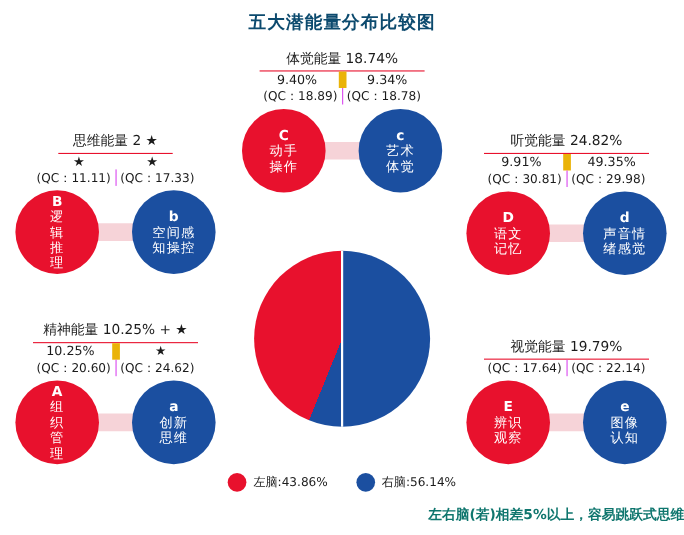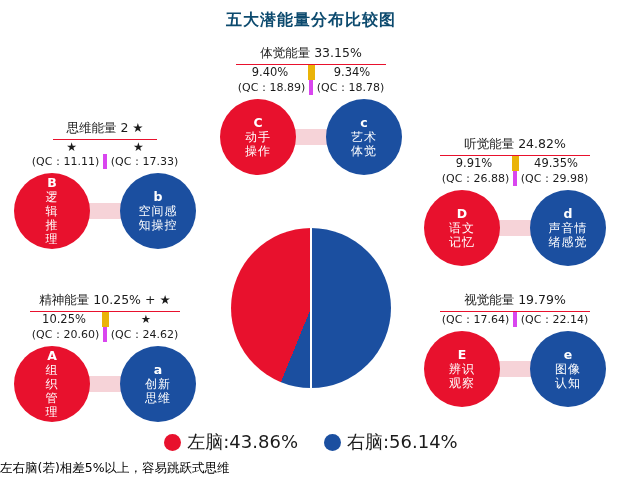--- a/index.html
+++ b/index.html
@@ -38,21 +38,21 @@
   .subvals{
     display:flex;justify-content:center;align-items:flex-start;
     font-size:11.5px;line-height:15px;
   }
   .subvals .cell{width:75px;text-align:center;}
   .subvals .cell.left{border-right:7px solid #eab308;}
   .qcrow{
     display:flex;justify-content:center;font-size:11px;line-height:15px;
   }
   .qcrow .cell{width:75px;text-align:center;}
-  .qcrow .cell.left{border-right:4px solid #d946ef;}
+  .qcrow .cell.left{border-right:1px solid #d946ef;}
 
   
   .pair{position:relative;height:78px;margin-top:3px;}
   .bar{
     position:absolute;left:50%;top:50%;
     width:70px;height:16px;margin-left:-35px;margin-top:-8px;
     background:#f6d3d8;border-radius:8px;
   }
   .circ{
     position:absolute;top:50%;margin-top:-38px;
@@ -81,30 +81,30 @@
   }
   .pie-split{
     position:absolute;left:79px;top:0;width:2px;height:160px;background:#ffffff;
     transform:rotate(0deg);
   }
 
   
   .legend{
     position:absolute;left:0;right:0;top:430px;
     display:flex;justify-content:center;align-items:center;gap:26px;
-    font-size:18px;
+    font-size:11px;
   }
   .legend .item{display:flex;align-items:center;gap:6px;}
   .legend .dot{width:17px;height:17px;border-radius:50%;}
   .legend .dot.red{background:#e8112d;}
   .legend .dot.blue{background:#1b4fa0;}
 
   .footer{
     position:absolute;left:0;right:0;top:460px;
-    text-align:left;font-size:12.5px;color:#000000;
+    text-align:right;font-size:12.5px;color:#0f766e;font-weight:bold;
   }
 </style>
 </head>
 <body>
 
 <div class="root">
 
   <div class="title">五大潜能量分布比较图</div>
 
   <div class="group" style="left:10px;top:120px;">
@@ -130,21 +130,21 @@
         <div class="letter">b</div>
         <div class="cn">
           <span>空间感</span>
           <span>知操控</span>
         </div>
       </div>
     </div>
   </div>
 
   <div class="group" style="left:216px;top:45px;">
-    <div class="grp-head">体觉能量 33.15%</div>
+    <div class="grp-head">体觉能量 18.74%</div>
     <div class="rule"></div>
     <div class="subvals">
       <div class="cell left">9.40%</div>
       <div class="cell">9.34%</div>
     </div>
     <div class="qcrow">
       <div class="cell left">(QC：18.89)</div>
       <div class="cell">(QC：18.78)</div>
     </div>
     <div class="pair">
@@ -171,29 +171,29 @@
             </span>
           <span>
               <span>艺</span>
               <span>体</span>
             </span>
         </div>
       </div>
     </div>
   </div>
 
-  <div class="group" style="left:420px;top:136px;">
+  <div class="group" style="left:420px;top:120px;">
     <div class="grp-head">听觉能量 24.82%</div>
     <div class="rule"></div>
     <div class="subvals">
       <div class="cell left">9.91%</div>
       <div class="cell">49.35%</div>
     </div>
     <div class="qcrow">
-      <div class="cell left">(QC：26.88)</div>
+      <div class="cell left">(QC：30.81)</div>
       <div class="cell">(QC：29.98)</div>
     </div>
     <div class="pair">
       <div class="bar"></div>
       <div class="circ red">
         <div class="letter">D</div>
         <div class="cn two-col">
           <span>
               <span>文</span>
               <span>忆</span>
@@ -245,21 +245,21 @@
             </span>
           <span>
               <span>创</span>
               <span>思</span>
             </span>
         </div>
       </div>
     </div>
   </div>
 
-  <div class="group" style="left:420px;top:292px;">
+  <div class="group" style="left:420px;top:307px;">
     <div class="grp-head">视觉能量 19.79%</div>
     <div class="rule"></div>
     <div class="qcrow">
       <div class="cell left">(QC：17.64)</div>
       <div class="cell">(QC：22.14)</div>
     </div>
     <div class="pair">
       <div class="bar"></div>
       <div class="circ red">
         <div class="letter">E</div>

